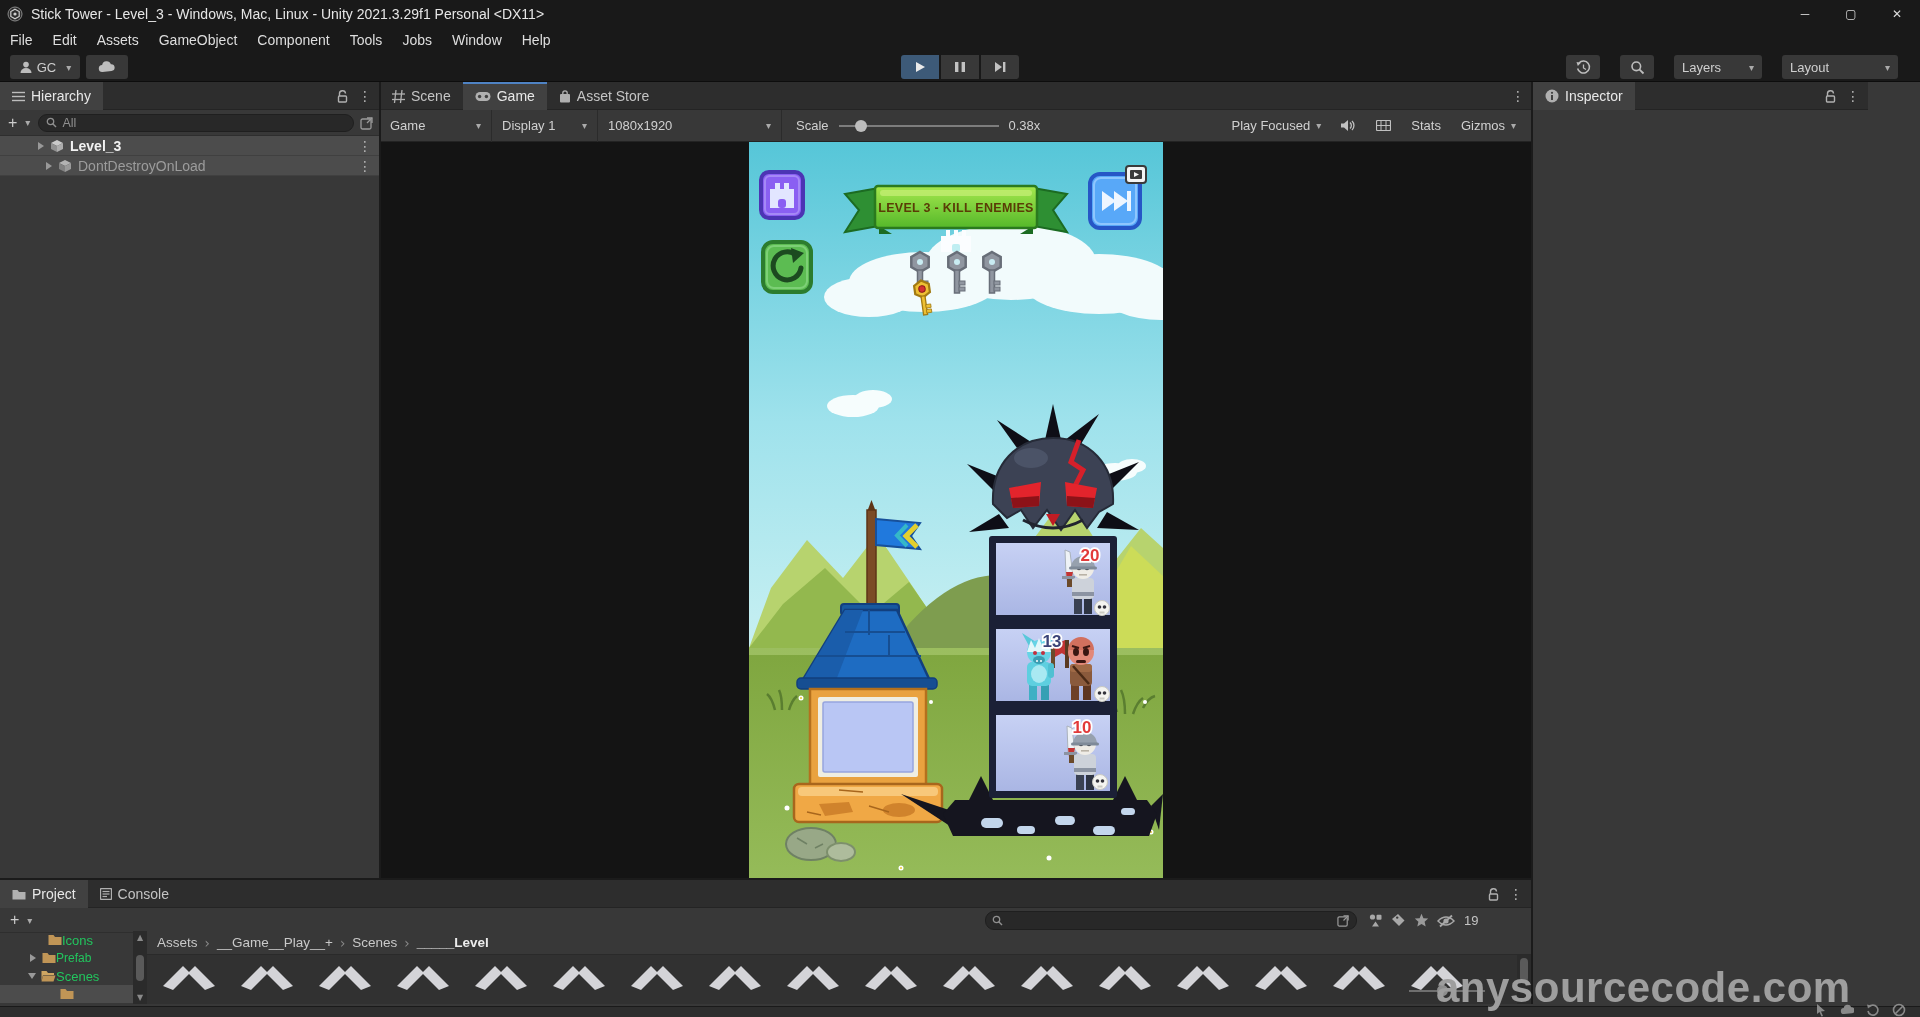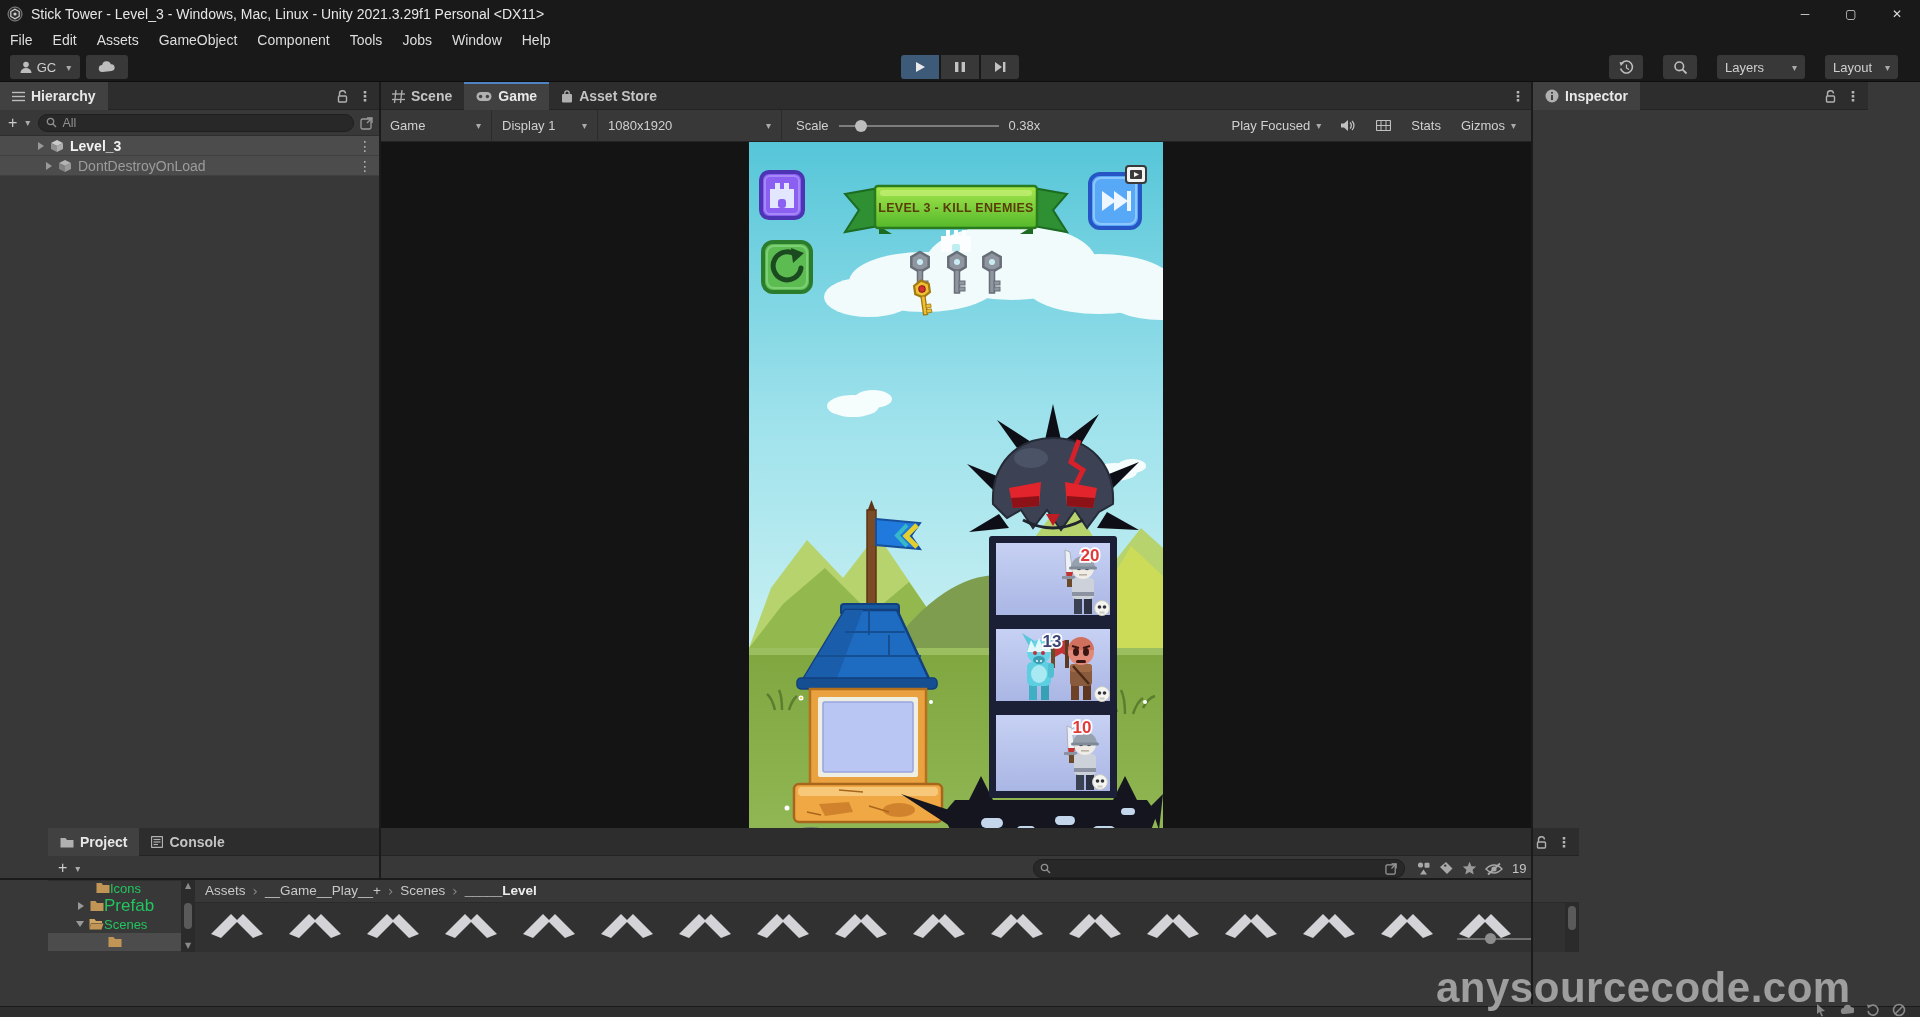--- a/index.html
+++ b/index.html
@@ -36,26 +36,26 @@
   .pbtn { width:38px; height:24px; background:#383838; display:flex; align-items:center; justify-content:center; }
   .pbtn:first-child { border-radius:3px 0 0 3px; }
   .pbtn:last-child { border-radius:0 3px 3px 0; }
   .pbtn.active { background:#3d5a78; }
   .rightctl { position:absolute; right:22px; top:3px; display:flex; gap:20px; align-items:center; }
   .iconbtn { width:34px; }
   .dd { display:flex; align-items:center; }
   .dd .lbl { flex:1; }
   .caret { font-size:10px; color:#aaaaaa; margin-left:6px; font-family:"DejaVu Sans",sans-serif; }
   .layersdd { width:88px; padding:0 8px; justify-content:space-between; }
-  .layoutdd { width:73px; padding:6px 8px; justify-content:center; }
+  .layoutdd { width:116px; padding:6px 8px; justify-content:center; }
 
   
   .panel { position:absolute; background:#383838; }
   .tabsbar { position:relative; height:28px; background:#2d2d2d; border-bottom:1px solid #242424;
-    display:flex;font-weight:bold; }
+    display:flex; }
   .tab { height:28px; display:flex; align-items:center; gap:6px; padding:0 12px;
     font-size:14px; color:#c4c4c4; }
   .tab.active { background:#414141; color:#e8e8e8; }
   .tab.focused { box-shadow:inset 0 2px 0 #4f83c4; }
   .paneltools { position:absolute; right:8px; top:0; height:28px; display:flex; gap:10px; align-items:center; }
   .kebab { color:#b4b4b4; font-size:14px; font-family:"DejaVu Sans",sans-serif; }
 
   
   .hier { left:0; top:82px; width:380px; height:796px; }
   .hsearchrow { height:26px; display:flex; align-items:center; padding:0 6px; gap:6px;
@@ -89,21 +89,21 @@
   .gamebox { position:absolute; left:369px; top:0; width:414px; height:736px; }
 
   
   .insp { left:1533px; top:82px; width:335px; height:922px; }
 
   
   .vdiv { position:absolute; width:2px; background:#1b1b1b; }
   .hdiv { position:absolute; height:2px; background:#1b1b1b; }
 
   
-  .proj { left:0; top:828px; width:1531px; height:124px;margin-left:48px; }
+  .proj { left:0; top:880px; width:1531px; height:124px; }
   .ptoolsrow { position:relative; height:25px; background:#383838; border-bottom:1px solid #2e2e2e; }
   .ptoolsrow .plusbtn { position:absolute; left:8px; top:3px; }
   .psearch { position:absolute; left:985px; top:3px; width:372px; height:19px; border-radius:9px;
     background:#282828; border:1px solid #1f1f1f; display:flex; align-items:center; padding:0 6px;
     color:#8f8f8f; justify-content:space-between; }
   .picons { position:absolute; left:1368px; top:2px; display:flex; gap:8px; align-items:center; height:21px; }
   .tree { position:absolute; left:0; top:51px; width:133px; height:73px; overflow:hidden; font-size:13px; }
   .trow { position:relative; height:18px; display:flex; align-items:center; color:#22c55e; }
   .trow.sel { background:#4c4c4c; }
   .vscroll { position:absolute; left:133px; top:51px; width:14px; height:73px; background:#2b2b2b;
@@ -721,21 +721,21 @@
         <svg width="14" height="12" viewBox="0 0 14 12" style="margin-left:48px">
             <path d="M0.5,1 h5 l1.5,2 h6.5 v8 h-13 Z" fill="#c09556"></path>
           </svg>
         <span class="label" style="font-size:13px">Icons</span>
       </div>
       <div class="trow">
         <span class="tri-r" style="margin-left:30px"></span>
         <svg width="14" height="12" viewBox="0 0 14 12" style="margin-left:6px">
             <path d="M0.5,1 h5 l1.5,2 h6.5 v8 h-13 Z" fill="#c09556"></path>
           </svg>
-        <span class="label" style="font-size:17px">Prefab</span>
+        <span class="label" style="font-size:12px">Prefab</span>
       </div>
       <div class="trow">
         <span class="tri-d" style="margin-left:28px"></span>
         <svg width="15" height="12" viewBox="0 0 15 12" style="margin-left:5px">
             <path d="M0.5,1 h5 l1.5,2 h6 v2 h-11 l-1.5,6 Z" fill="#cfa662"></path>
             <path d="M2,5.5 h12.5 l-2,6 h-12 Z" fill="#c09556"></path>
           </svg>
         <span class="label" style="font-size:13px">Scenes</span>
       </div>
       <div class="trow sel">

